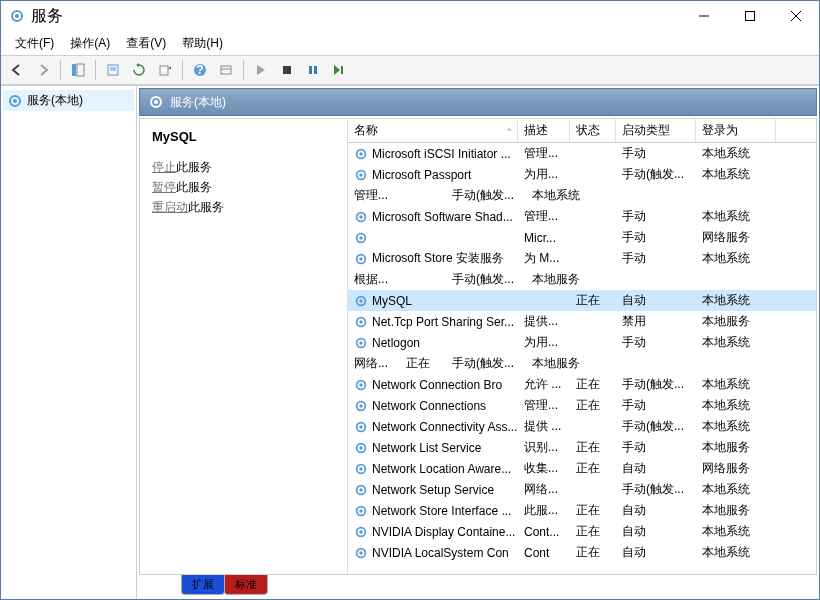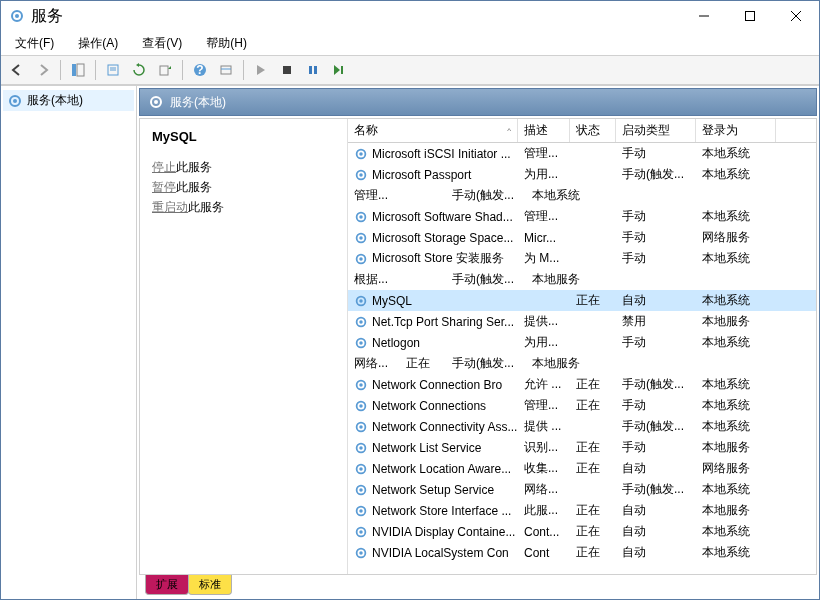--- a/index.html
+++ b/index.html
@@ -3,21 +3,21 @@
 <meta charset="utf-8">
 <style>
 * { margin: 0; padding: 0; box-sizing: border-box; font-family: "Microsoft YaHei", "Segoe UI", sans-serif; font-size: 12px; }
 body { background: #fff; }
 .window { width: 820px; height: 600px; border: 1px solid #5a7ba3; display: flex; flex-direction: column; background: #fff; }
 .titlebar { height: 30px; display: flex; align-items: center; padding: 0 0 0 8px; background: #fff; }
 .titlebar .title-icon { margin-right: 6px; }
 .titlebar .title { flex: 1; font-size: 16px; }
 .titlebar .win-btns { display: flex; }
 .titlebar .win-btn { width: 46px; height: 30px; display: flex; align-items: center; justify-content: center; cursor: default; }
-.menubar { height: 24px; display: flex; align-items: center; padding: 0 6px; gap: 8px; background: #fff; }
+.menubar { height: 24px; display: flex; align-items: center; padding: 0 6px; gap: 0; background: #fff; }
 .menubar .menu-item { padding: 3px 8px; cursor: default; }
 .toolbar { height: 30px; display: flex; align-items: center; padding: 0 4px; gap: 2px; border-top: 1px solid #d0d0d0; border-bottom: 1px solid #d0d0d0; background: #f5f5f5; }
 .toolbar .tbtn { width: 24px; height: 24px; display: flex; align-items: center; justify-content: center; cursor: default; border: 1px solid transparent; }
 .toolbar .sep { width: 1px; height: 20px; background: #c0c0c0; margin: 0 3px; }
 .body { flex: 1; display: flex; border-top: 1px solid #d0d0d0; min-height: 0; }
 .tree-pane { width: 136px; border-right: 1px solid #d0d0d0; background: #fff; padding: 4px 2px; }
 .tree-item { display: flex; align-items: center; padding: 2px 4px; gap: 4px; cursor: default; background: #e5f3ff; }
 .content { flex: 1; display: flex; flex-direction: column; min-width: 0; }
 .content-header { height: 28px; background: linear-gradient(#8faccb, #6a8db3); border: 1px solid #5a7ba3; margin: 2px; display: flex; align-items: center; padding: 0 8px; color: #fff; gap: 6px; }
 .content-body { flex: 1; display: flex; margin: 0 2px; border: 1px solid #d0d0d0; min-height: 0; }
@@ -31,22 +31,22 @@
 .list-rows { flex: 1; overflow-y: scroll; overflow-x: hidden; }
 .row { display: flex; height: 21px; align-items: center; cursor: default; }
 .row.selected { background: #cce8ff; }
 .row .cell { padding: 2px 6px; white-space: nowrap; overflow: hidden; text-overflow: ellipsis; display: flex; align-items: center; gap: 4px; }
 .col-name { width: 170px; }
 .col-desc { width: 52px; }
 .col-status { width: 46px; }
 .col-start { width: 80px; }
 .col-logon { width: 80px; }
 .tabs { height: 22px; display: flex; align-items: flex-start; margin: 0 2px 2px 2px; padding-left: 6px; }
-.tab { padding: 2px 10px; border: 1px solid #b0b0b0; border-top: none; border-radius: 0 0 4px 4px; background: #fde047; margin-right: -1px; cursor: default; font-size: 11px; }
-.tab.active { background: #be185d; }
+.tab { padding: 2px 10px; border: 1px solid #b0b0b0; border-top: none; border-radius: 0 0 4px 4px; background: #b91c1c; margin-right: -1px; cursor: default; font-size: 11px; }
+.tab.active { background: #1d4ed8; margin-left: 36px; }
 .gear-icon { display: inline-flex; }
 .sort-arrow { font-size: 8px; color: #666; margin-left: auto; }
 ::-webkit-scrollbar { width: 17px; }
 ::-webkit-scrollbar-track { background: #f0f0f0; }
 ::-webkit-scrollbar-thumb { background: #c0c0c0; border: 1px solid #a0a0a0; }
 ::-webkit-scrollbar-button { background: #f0f0f0; height: 17px; border: 1px solid #c0c0c0; }
 </style>
 </head>
 <body>
 
@@ -261,21 +261,20 @@
                 <div class="cell col-logon">本地系统</div>
               </div>
               <div class="row">
                 <div class="cell col-name">
                   <span class="gear-icon">
                     <svg width="14" height="14" viewBox="0 0 16 16">
                       <circle cx="8" cy="8" r="5" fill="none" stroke="#5a9bd4" stroke-width="2"></circle>
                       <circle cx="8" cy="8" r="2" fill="#5a9bd4"></circle>
                     </svg>
                   </span>
-                  <span>Microsoft Storage Space...</span>
                 </div>
                 <div class="cell col-desc">Micr...</div>
                 <div class="cell col-status"></div>
                 <div class="cell col-start">手动</div>
                 <div class="cell col-logon">网络服务</div>
               </div>
               <div class="row">
                 <div class="cell col-name">
                   <span class="gear-icon">
                     <svg width="14" height="14" viewBox="0 0 16 16">

